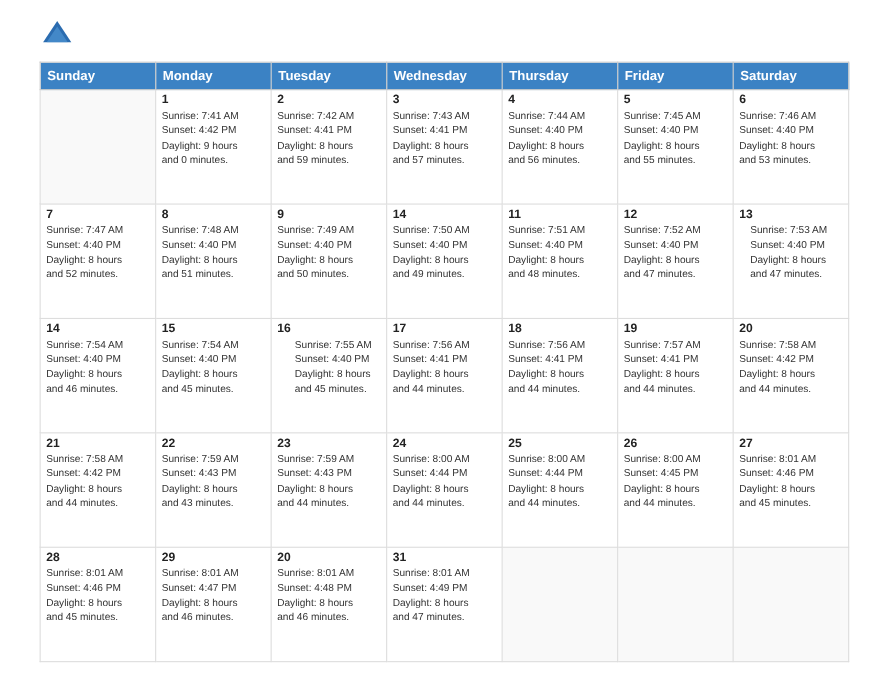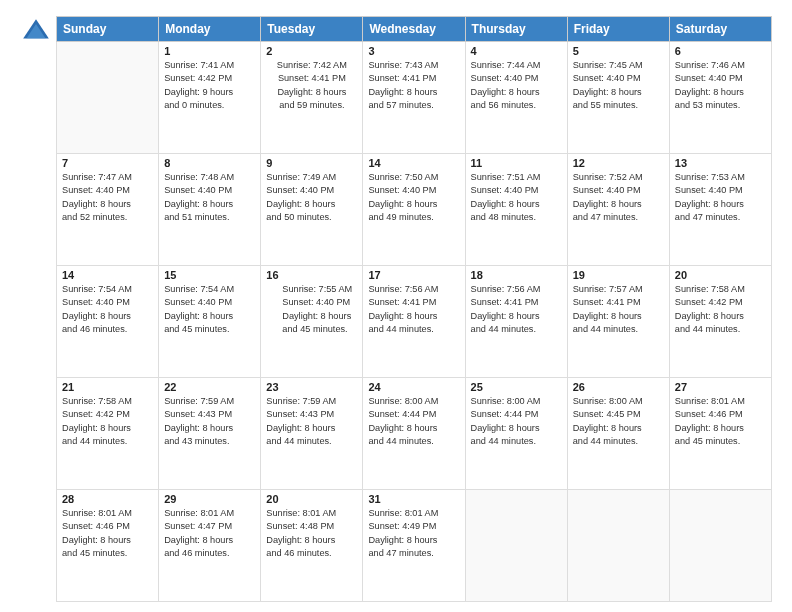--- a/index.html
+++ b/index.html
@@ -6,23 +6,23 @@
     body {
       font-family: Arial, sans-serif;
       background: #fff;
       width: 792px;
       height: 612px;
       overflow: hidden;
     }
     .page {
       width: 792px;
       height: 612px;
-      padding: 16px 20px 10px 20px;
+      padding: 16px 20px 10px 36px;
       display: flex;
-      flex-direction: row;
+      flex-direction: column;
     }
     .header {
       display: flex;
       justify-content: space-between;
       align-items: flex-start;
       margin-bottom: 8px;
     }
     .logo {
       display: flex;
       align-items: center;
@@ -137,21 +137,21 @@
           <td class="empty"></td>
           <td>
             <span class="day-number">1</span>
             <div class="cell-text" style="white-space: pre-line;">Sunrise: 7:41 AM
 Sunset: 4:42 PM
 Daylight: 9 hours
 and 0 minutes.</div>
           </td>
           <td>
             <span class="day-number">2</span>
-            <div class="cell-text" style="white-space: pre-line; text-align: center;">Sunrise: 7:42 AM
+            <div class="cell-text" style="white-space: pre-line;">Sunrise: 7:42 AM
 Sunset: 4:41 PM
 Daylight: 8 hours
 and 59 minutes.</div>
           </td>
           <td>
             <span class="day-number">3</span>
             <div class="cell-text" style="white-space: pre-line;">Sunrise: 7:43 AM
 Sunset: 4:41 PM
 Daylight: 8 hours
 and 57 minutes.</div>
@@ -216,21 +216,21 @@
           </td>
           <td>
             <span class="day-number">12</span>
             <div class="cell-text" style="white-space: pre-line;">Sunrise: 7:52 AM
 Sunset: 4:40 PM
 Daylight: 8 hours
 and 47 minutes.</div>
           </td>
           <td>
             <span class="day-number">13</span>
-            <div class="cell-text" style="white-space: pre-line;">Sunrise: 7:53 AM
+            <div class="cell-text" style="white-space: pre-line; margin-left: 10px;">Sunrise: 7:53 AM
 Sunset: 4:40 PM
 Daylight: 8 hours
 and 47 minutes.</div>
           </td>
         </tr>
         <tr>
           <td>
             <span class="day-number">14</span>
             <div class="cell-text" style="white-space: pre-line;">Sunrise: 7:54 AM
 Sunset: 4:40 PM

